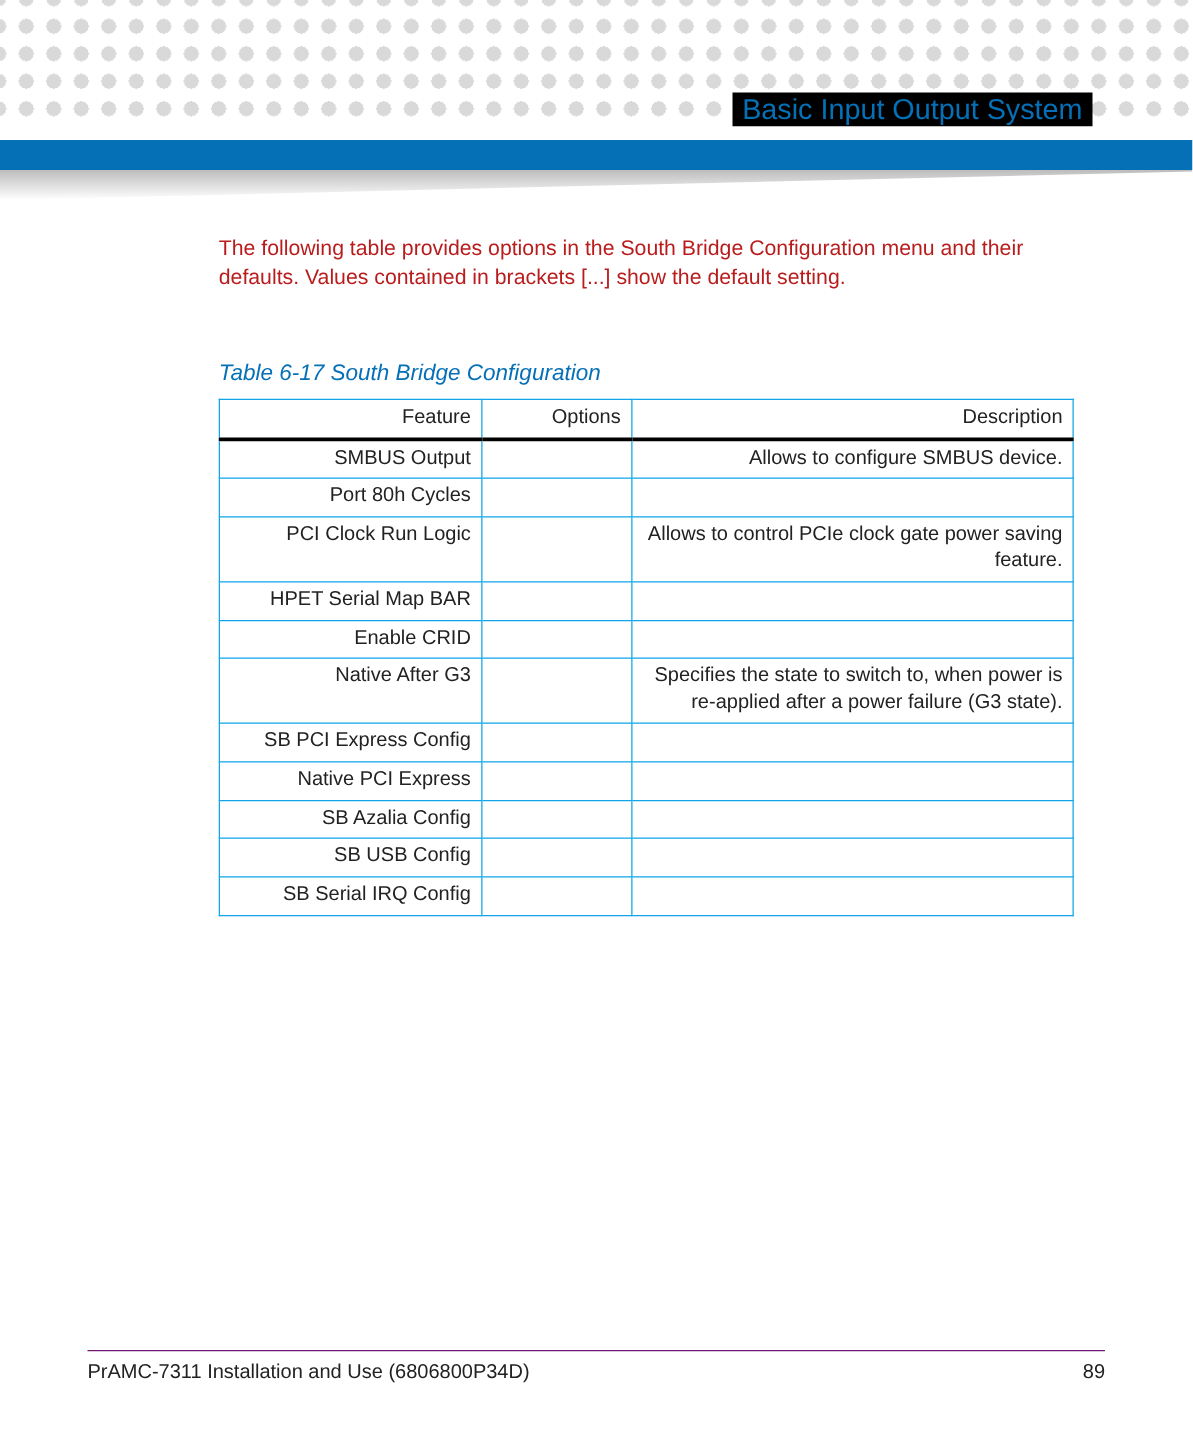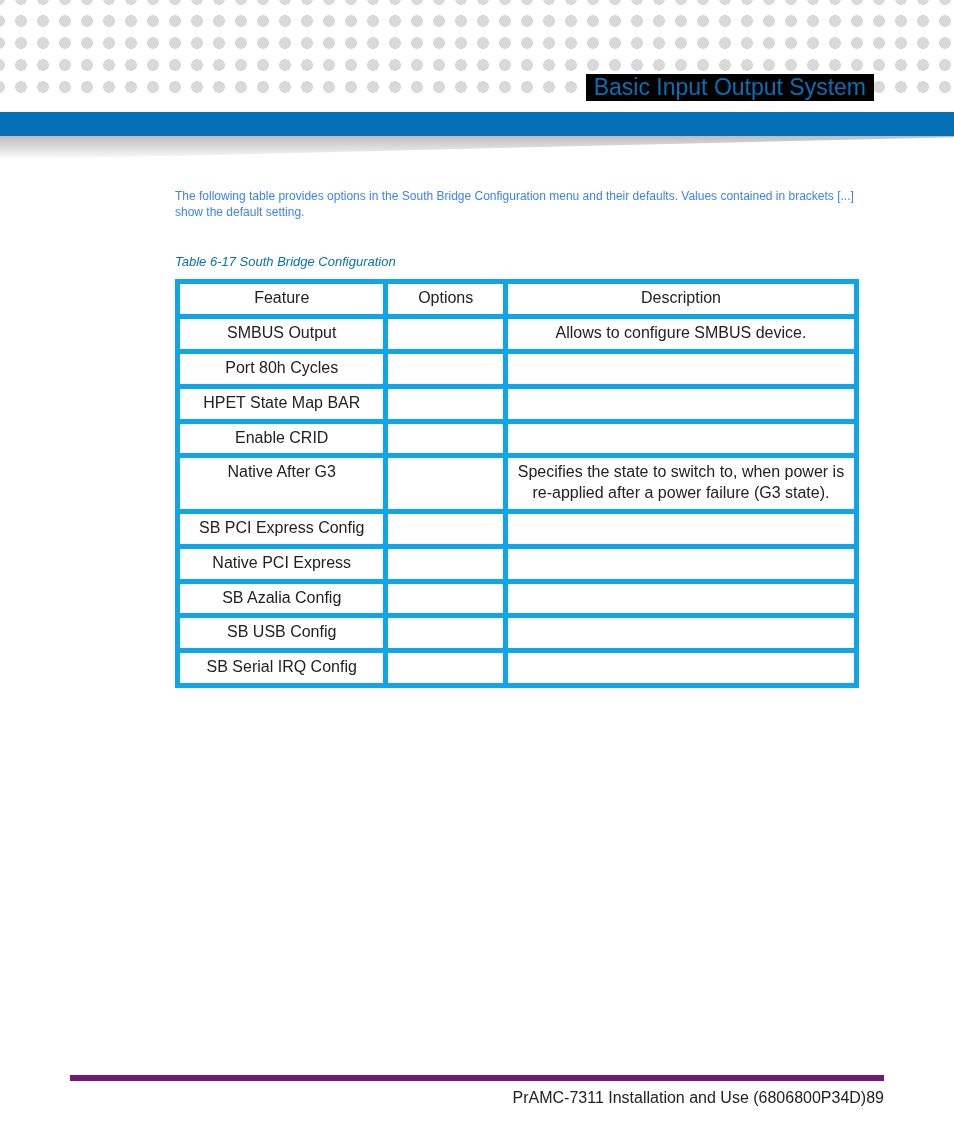--- a/index.html
+++ b/index.html
@@ -49,61 +49,61 @@
     clip-path: polygon(0 0, 100% 0, 100% 5%, 0 100%);
     z-index: 1;
   }
   .content {
     position: absolute;
     top: 188px;
     left: 175px;
     width: 690px;
   }
   .intro {
-    font-size: 12px;
+    font-size: 17px;
     line-height: 1.35;
-    margin-bottom: 34px;
-    color: #3b82f6;
+    margin-bottom: 54px;
+    color: #b91c1c;
   }
   .table-caption {
-    font-size: 13px;
+    font-size: 18px;
     font-style: italic;
     color: #0670b6;
     margin-bottom: 10px;
   }
   table {
     border-collapse: collapse;
     width: 684px;
     font-size: 16px;
   }
   th, td {
-    border: 5px solid #0ea5e9;
+    border: 1px solid #0ea5e9;
     padding: 4px 8px 5px 8px;
-    text-align: center;
+    text-align: right;
     vertical-align: top;
     font-weight: normal;
     line-height: 1.3;
   }
   thead th {
     border-bottom: 3px solid #000;
   }
   col.c1 { width: 210px; }
   col.c2 { width: 120px; }
   col.c3 { width: 354px; }
   .footer {
     position: absolute;
     bottom: 38px;
     left: 70px;
     right: 70px;
-    border-top: 6px solid #701a75;
+    border-top: 1px solid #701a75;
     padding-top: 8px;
     font-size: 16px;
     color: #222;
     display: flex;
-    justify-content: flex-end;
+    justify-content: space-between;
   }
 </style>
 </head>
 <body>
 
 <div class="dot-pattern"></div>
 <div class="header-title">Basic Input Output System</div>
 <div class="blue-bar"></div>
 <div class="gray-wedge"></div>
 
@@ -128,21 +128,26 @@
           <td>SMBUS Output</td>
           <td></td>
           <td>Allows to configure SMBUS device.</td>
         </tr>
         <tr>
           <td>Port 80h Cycles</td>
           <td></td>
           <td></td>
         </tr>
         <tr>
-          <td>HPET State Map BAR</td>
+          <td>PCI Clock Run Logic</td>
+          <td></td>
+          <td>Allows to control PCIe clock gate power saving feature.</td>
+        </tr>
+        <tr>
+          <td>HPET Serial Map BAR</td>
           <td></td>
           <td></td>
         </tr>
         <tr>
           <td>Enable CRID</td>
           <td></td>
           <td></td>
         </tr>
         <tr>
           <td>Native After G3</td>

